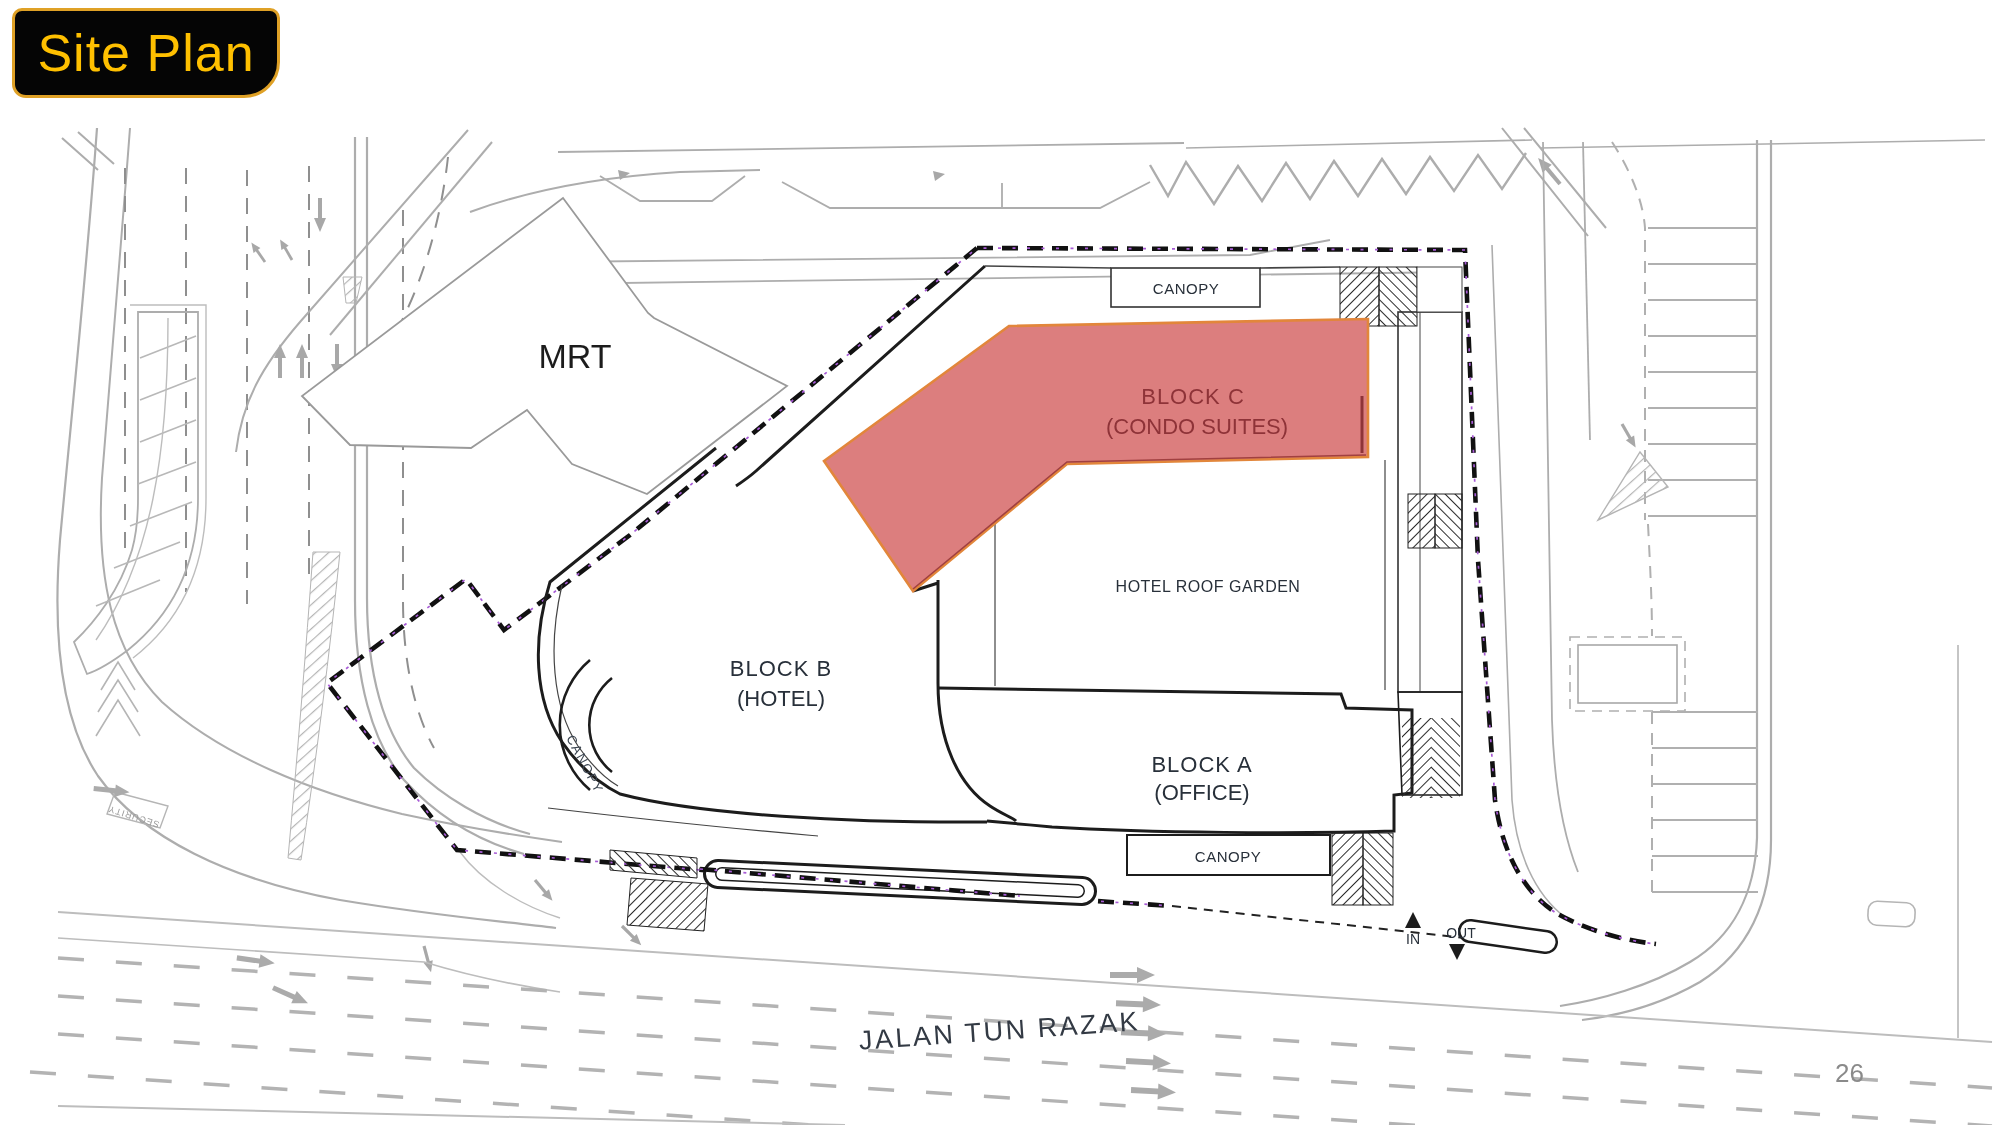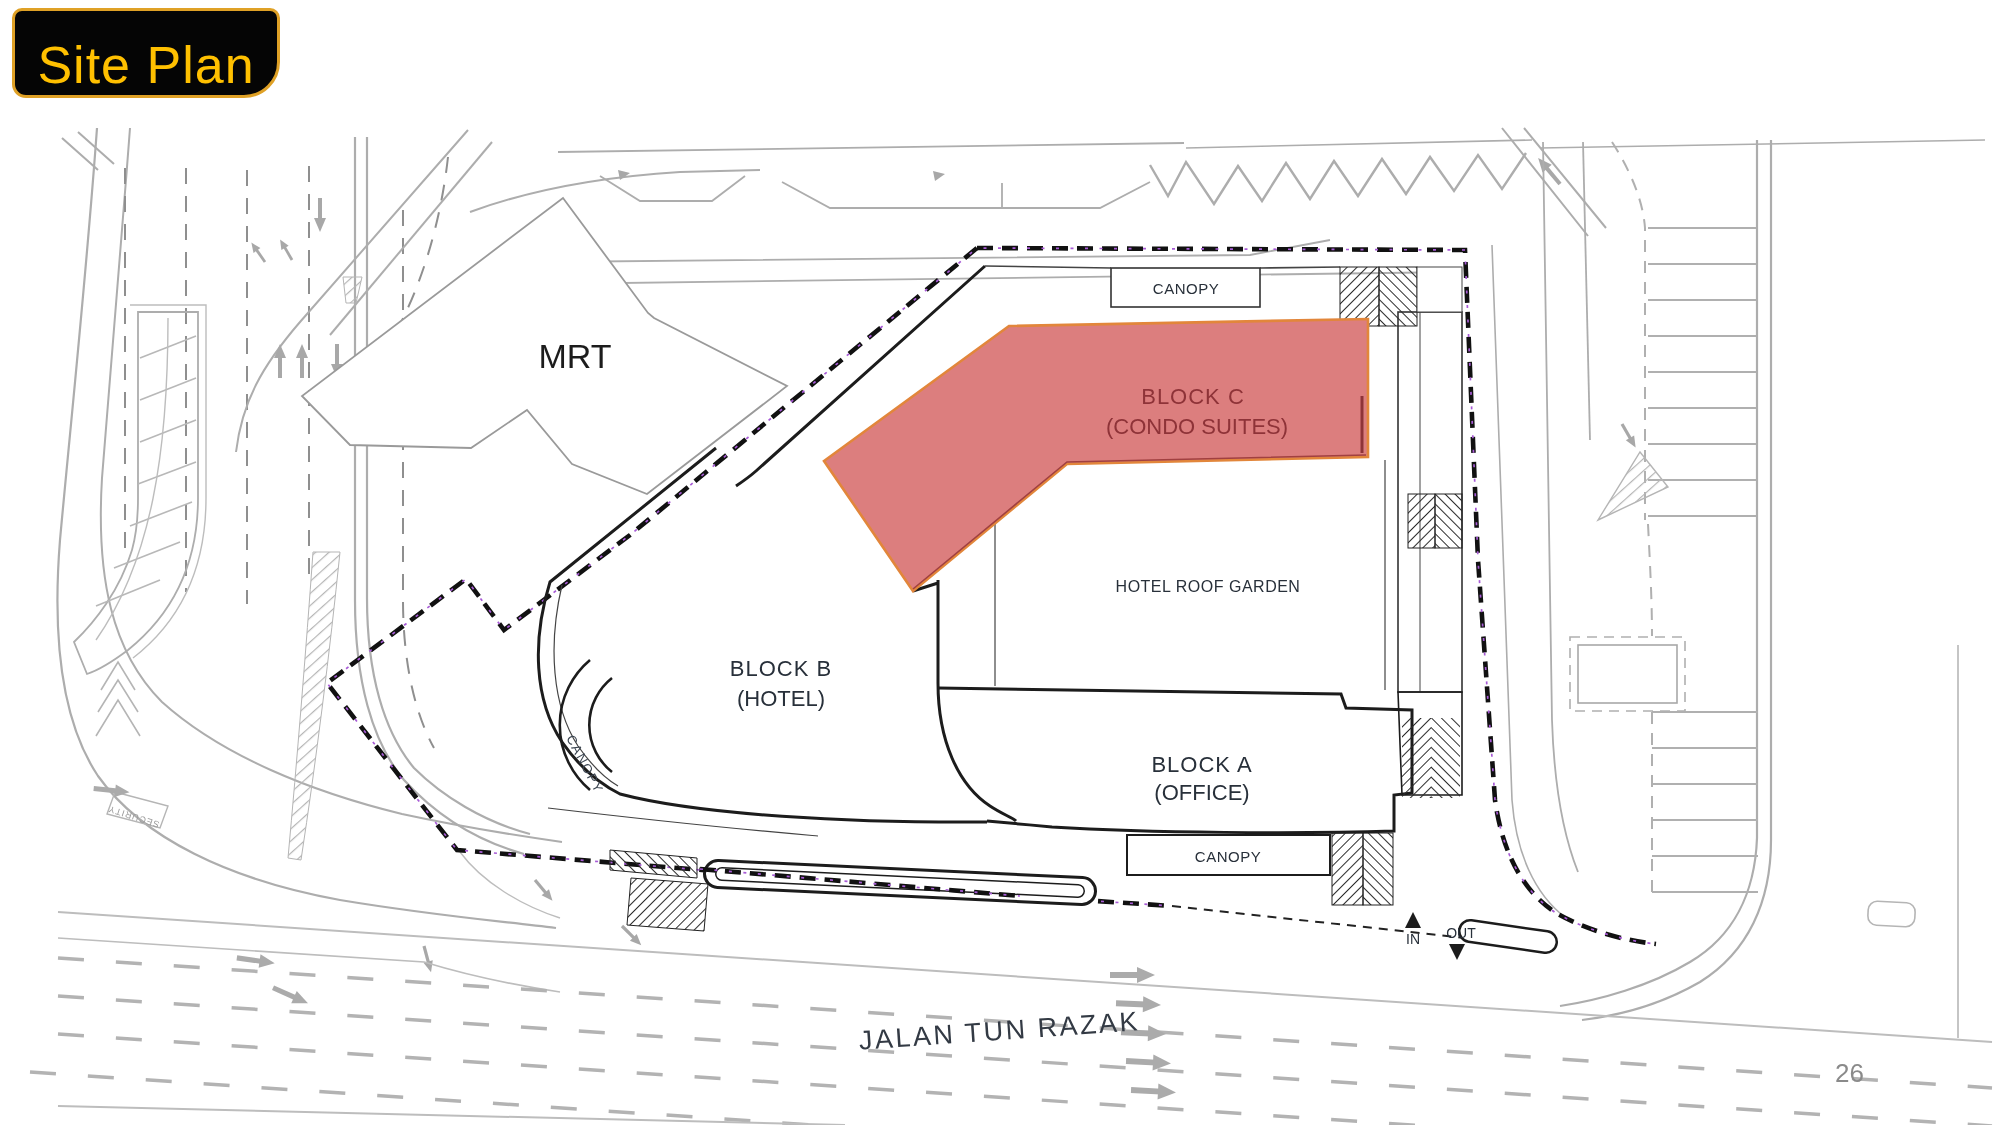--- a/index.html
+++ b/index.html
@@ -3,21 +3,21 @@
 <meta charset="utf-8">
 <style>
   html,body{margin:0;padding:0;background:#ffffff;width:2000px;height:1125px;overflow:hidden;
             font-family:"Liberation Sans", sans-serif;}
   #stage{position:relative;width:2000px;height:1125px;background:#fff;}
   #plan-svg{position:absolute;left:0;top:0;}
   .title-badge{
     position:absolute;left:12px;top:8px;width:268px;height:90px;
     background:#050505;border:3px solid #DFA126;
     border-radius:10px 10px 36px 14px;
-    display:flex;align-items:flex-end;justify-content:center;
+    display:flex;align-items:center;justify-content:center;
     box-sizing:border-box;
   }
   .title-badge span{color:#FFC000;font-size:52px;letter-spacing:1px;}
   .lbl{fill:#28303A;}
   .lbl-red{fill:#8E3338;}
   .gray{stroke:#ADADAD;fill:none;}
   .gray2{stroke:#BDBDBD;fill:none;}
   .blk{stroke:#1C1C1C;fill:none;}
   .thin{stroke:#444;fill:none;}
 </style>

